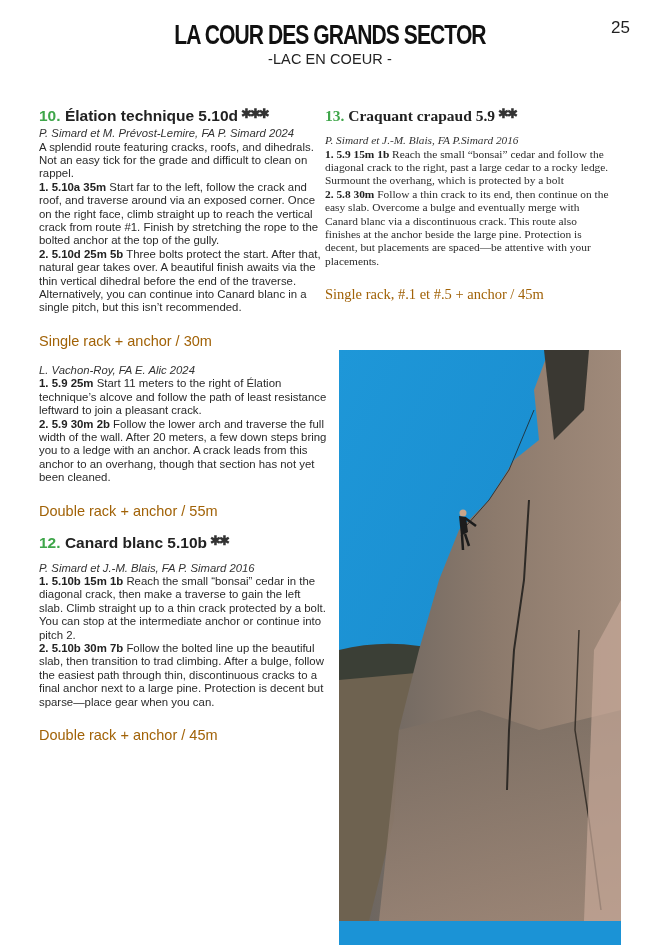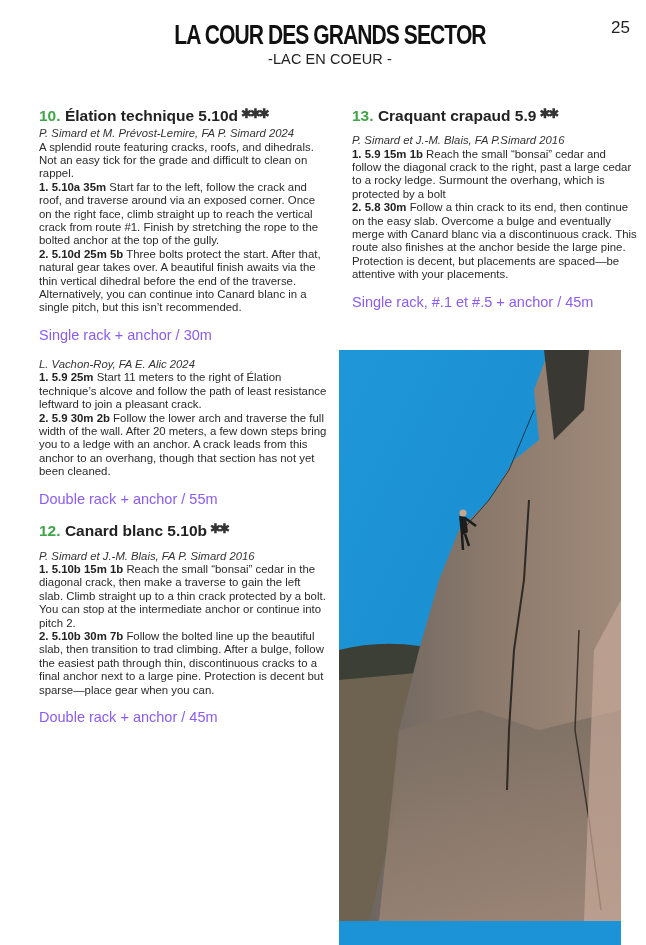--- a/index.html
+++ b/index.html
@@ -16,31 +16,31 @@
     }
     .page-subtitle {
       position: absolute; left: 0; width: 660px; top: 51px; text-align: center;
       font-size: 14.5px; font-weight: normal; color: #222; letter-spacing: 0.1px;
     }
     .page-number {
       position: absolute; right: 16px; top: 18px; font-weight: normal; font-size: 17px; color: #222;
     }
     .col { position: absolute; }
     .col-left { left: 39px; top: 107px; width: 288px; }
-    .col-right { left: 352px; top: 107px; width: 286px; }
+    .col-right { left: 325px; top: 107px; width: 286px; font-family: Liberation Serif, serif; }
     .route { margin-bottom: 8px; }
     .route-title {
       font-weight: bold; font-size: 15.5px; line-height: 18px; color: #222; white-space: nowrap;
     }
     .route-num { color: #3fa64a; }
     .stars { font-size: 13px; letter-spacing: -2px; color: #333; position: relative; top: -3px; margin-left: 3px; }
     .authors { font-style: italic; font-size: 11.3px; line-height: 13.5px; color: #333; margin-top: 1px; }
     .para { font-size: 11.4px; line-height: 13.4px; color: #2a2a2a; }
     .para b { font-weight: bold; color: #222; }
-    .gear { font-size: 14.5px; line-height: 18px; color: #8b5cf6; margin-top: 11px; }
+    .gear { font-size: 14.5px; line-height: 18px; color: #a16207; margin-top: 17px; }
     .photo {
       position: absolute; left: 339px; top: 350px; width: 282px; height: 687px; overflow: hidden;
       background: #1b93d6;
       text-align: right;
     }
     .photo svg { display: block; }
     .caption {
       position: absolute; left: 0; bottom: 0; width: 282px; height: 28px;
       background: rgba(90, 90, 90, 0.72);
     }

